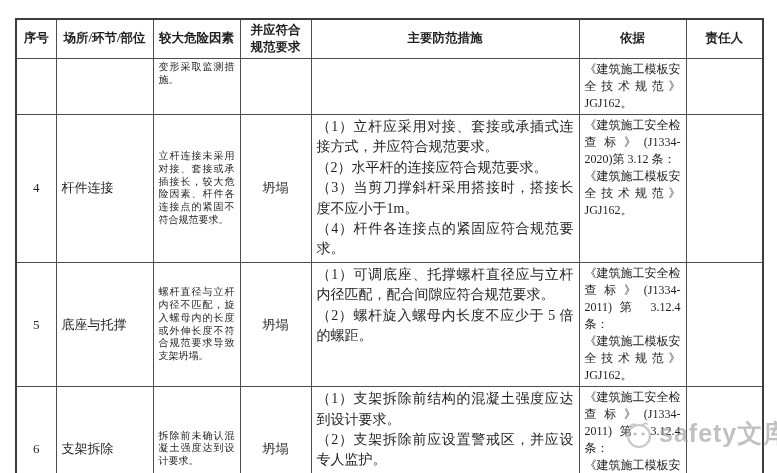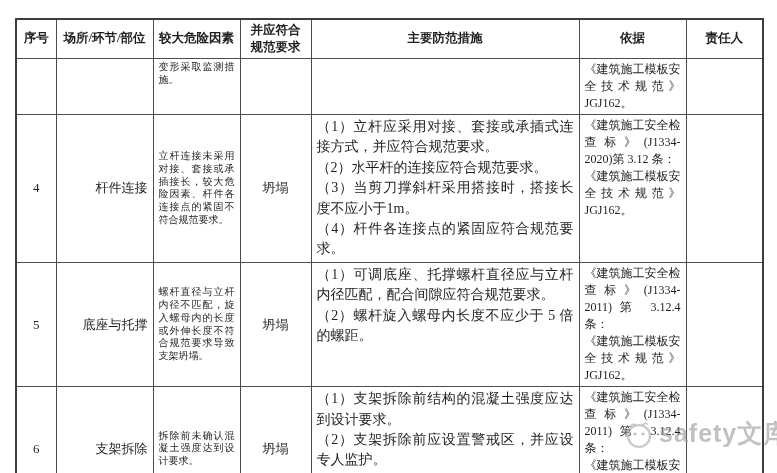--- a/index.html
+++ b/index.html
@@ -32,21 +32,21 @@
     vertical-align:middle;
     line-height:1.35;
   }
   td{font-size:12.5px;}
   .r-head{height:37px;}
   .r-a{height:48px;}
   .r-4{height:117px;}
   .r-5{height:118px;}
   .r-6{height:99px;}
   .c-no{text-align:center;vertical-align:middle;font-size:13px;}
-  .c-loc{text-align:right;vertical-align:middle;font-size:13px;}
+  .c-loc{text-align:left;vertical-align:middle;font-size:13px;}
   .c-hazard{
     text-align:justify;vertical-align:middle;
     font-size:10px;line-height:1.28;
     padding:3px 4px;
   }
   .c-hazard.top{vertical-align:top;}
   .c-accident{text-align:center;vertical-align:middle;font-size:13px;}
   .c-measures{
     text-align:justify;vertical-align:top;
     font-size:14px;line-height:1.46;

